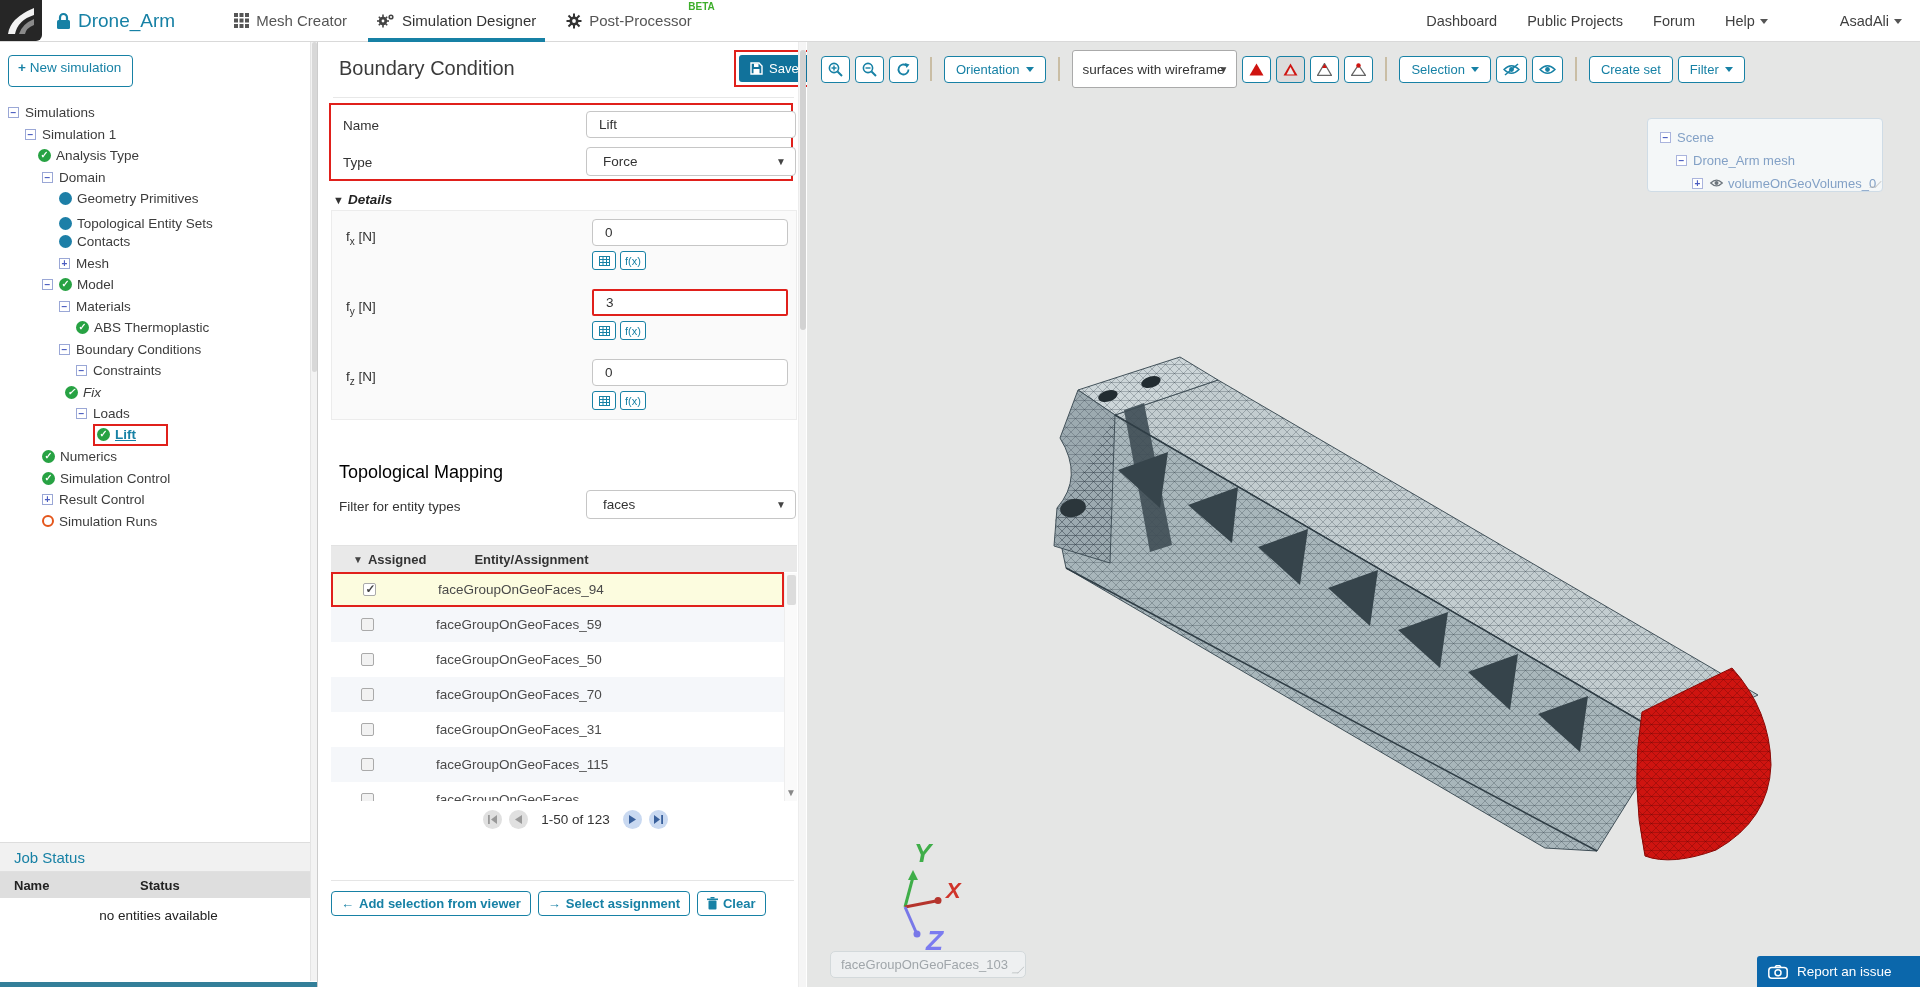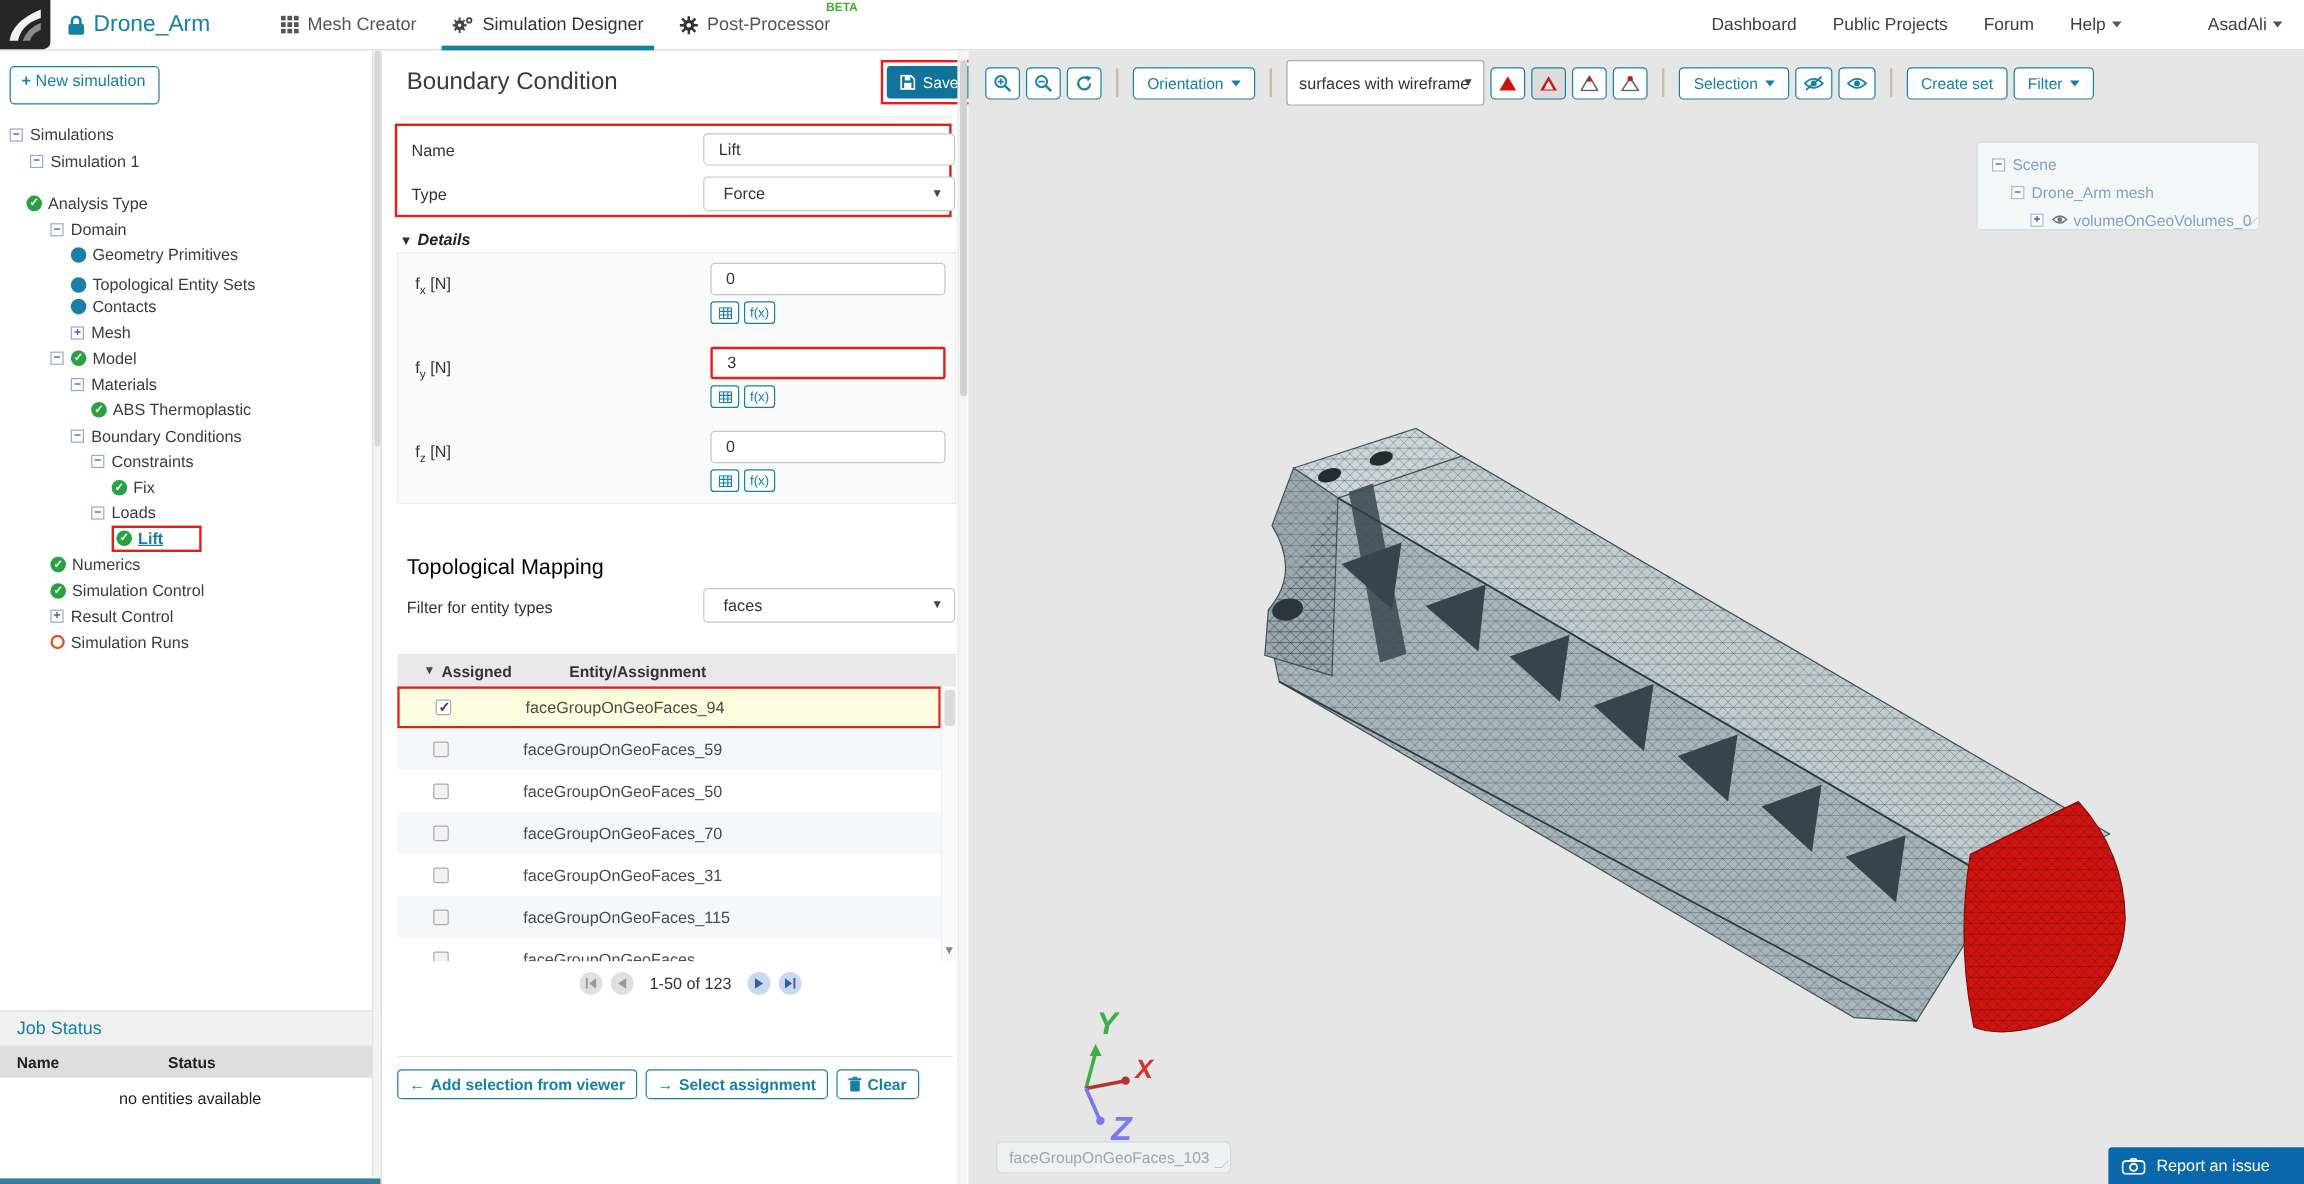--- a/index.html
+++ b/index.html
@@ -191,21 +191,21 @@
           <span class="expander">−</span>
           <span>Simulations</span>
         </span>
       </div>
       <div class="tree-row" style="padding-left: 25px;">
         <span style="display: inline-flex; align-items: center;">
           <span class="expander">−</span>
           <span>Simulation 1</span>
         </span>
       </div>
-      <div class="tree-row" style="padding-left: 22px; margin-top: 14px;">
+      <div class="tree-row" style="padding-left: 38px;">
         <span style="display: inline-flex; align-items: center;">
           <span class="st-icon st-check"></span>
           <span>Analysis Type</span>
         </span>
       </div>
       <div class="tree-row" style="padding-left: 42px;">
         <span style="display: inline-flex; align-items: center;">
           <span class="expander">−</span>
           <span>Domain</span>
         </span>
@@ -258,21 +258,21 @@
           <span class="expander">−</span>
           <span>Boundary Conditions</span>
         </span>
       </div>
       <div class="tree-row" style="padding-left: 76px;">
         <span style="display: inline-flex; align-items: center;">
           <span class="expander">−</span>
           <span>Constraints</span>
         </span>
       </div>
-      <div class="tree-row" style="padding-left: 93px;">
+      <div class="tree-row" style="padding-left: 65px; font-style: italic;">
         <span style="display: inline-flex; align-items: center;">
           <span class="st-icon st-check"></span>
           <span>Fix</span>
         </span>
       </div>
       <div class="tree-row" style="padding-left: 76px;">
         <span style="display: inline-flex; align-items: center;">
           <span class="expander">−</span>
           <span>Loads</span>
         </span>

